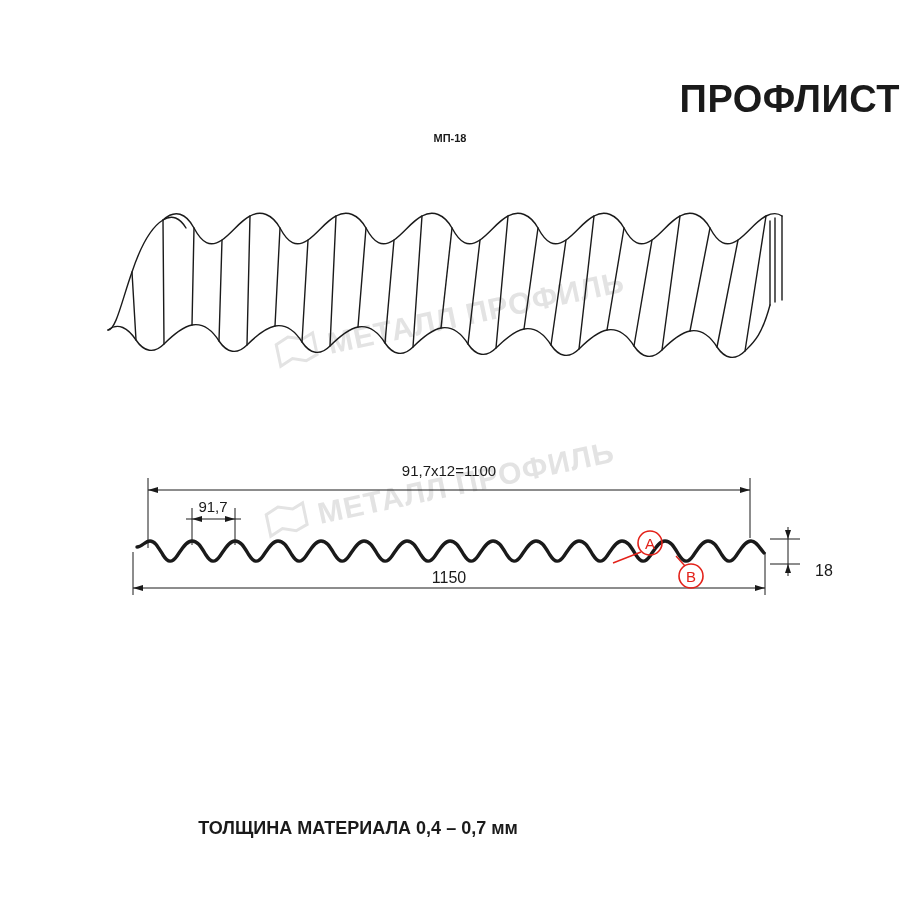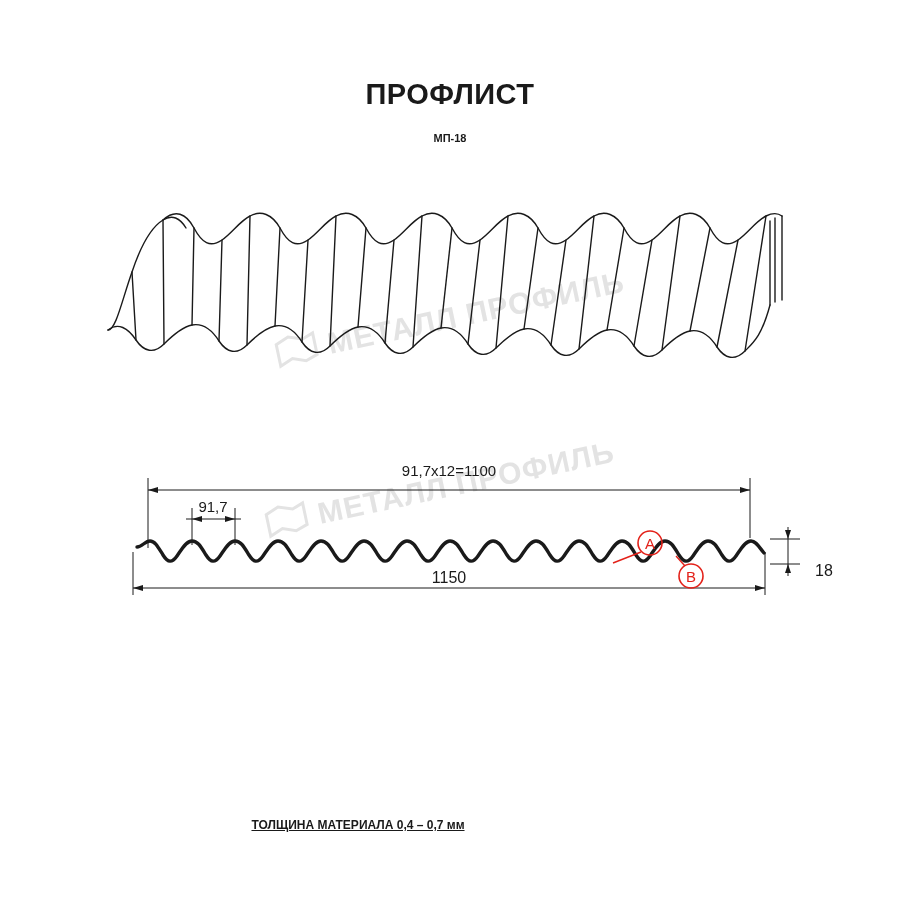--- a/index.html
+++ b/index.html
@@ -18,46 +18,45 @@
   .page {
     position: relative;
     width: 900px;
     height: 900px;
   }
   .title {
     position: absolute;
     top: 78px;
     left: 0;
     width: 900px;
-    text-align: center;
-    font-size: 29px;
+    text-align: right;
+    font-size: 38px;
     font-weight: bold;
     letter-spacing: 0.5px;
     color: #1a1a1a;
   }
   .subtitle {
     position: absolute;
     top: 132px;
     left: 0;
     width: 900px;
     text-align: center;
     font-size: 11px;
     font-weight: bold;
     color: #1a1a1a;
   }
   .footer-note {
     position: absolute;
     top: 818px;
     left: 0;
     width: 716px;
     text-align: center;
-    font-size: 12px;
+    font-size: 18px;
     font-weight: bold;
     color: #1a1a1a;
-    text-decoration: underline;
   }
   .svg-layer {
     position: absolute;
     top: 0;
     left: 0;
     width: 900px;
     height: 900px;
   }
   .wm {
     position: absolute;

